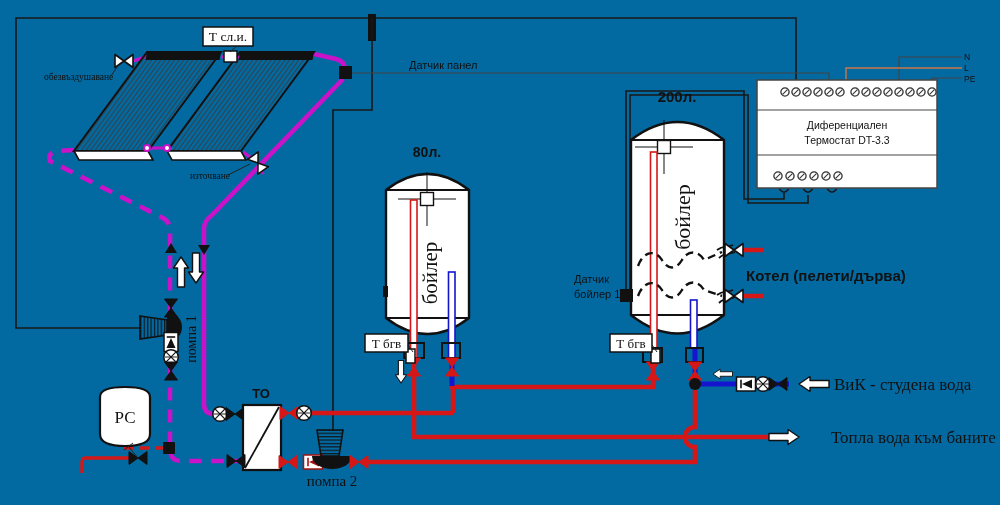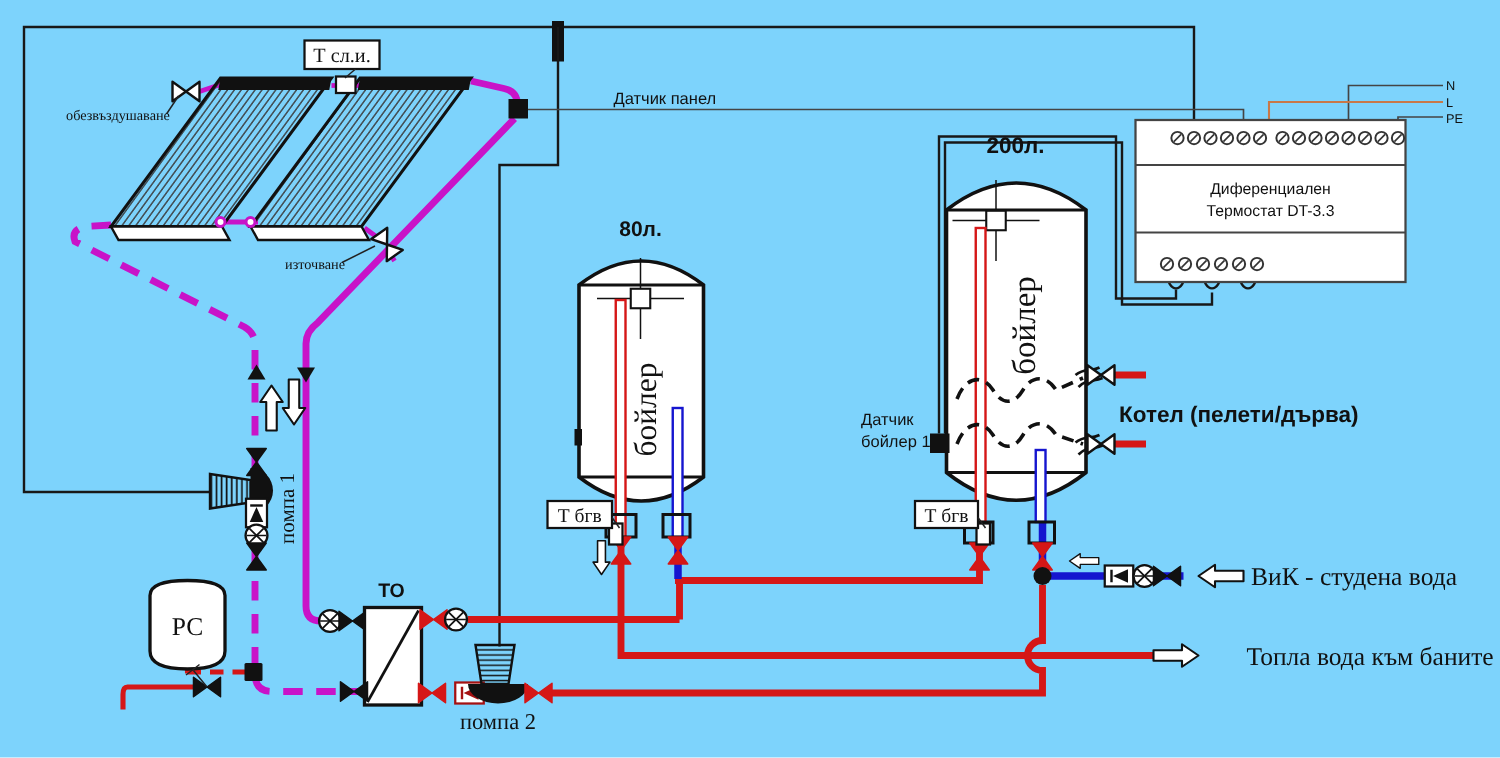--- a/index.html
+++ b/index.html
@@ -1,16 +1,16 @@
 <!DOCTYPE html>
 <html><head>
 <meta charset="utf-8">
 <style>
   html,body{margin:0;padding:0;background:#fff;}
-  .stage{width:1000px;height:505px;position:relative;background:#7dd3fc;overflow:hidden;}
+  .stage{width:1000px;height:505px;position:relative;background:#0369a1;overflow:hidden;}
   svg{display:block;}
   text{font-family:"Liberation Serif",serif;fill:#111;}
   .t-serif{font-family:"Liberation Serif",serif;}
   .t-sans{font-family:"Liberation Sans",sans-serif;}
   .t-bold{font-weight:bold;}
   .wire{fill:none;stroke:#181818;stroke-width:1.6;}
   .gwire{fill:none;stroke:#444;stroke-width:1.1;}
   .ptr{fill:none;stroke:#222;stroke-width:1;}
   .owire{fill:none;stroke:#c87848;stroke-width:1.4;}
   .mag{fill:none;stroke:#c813c8;stroke-width:4.6;}

